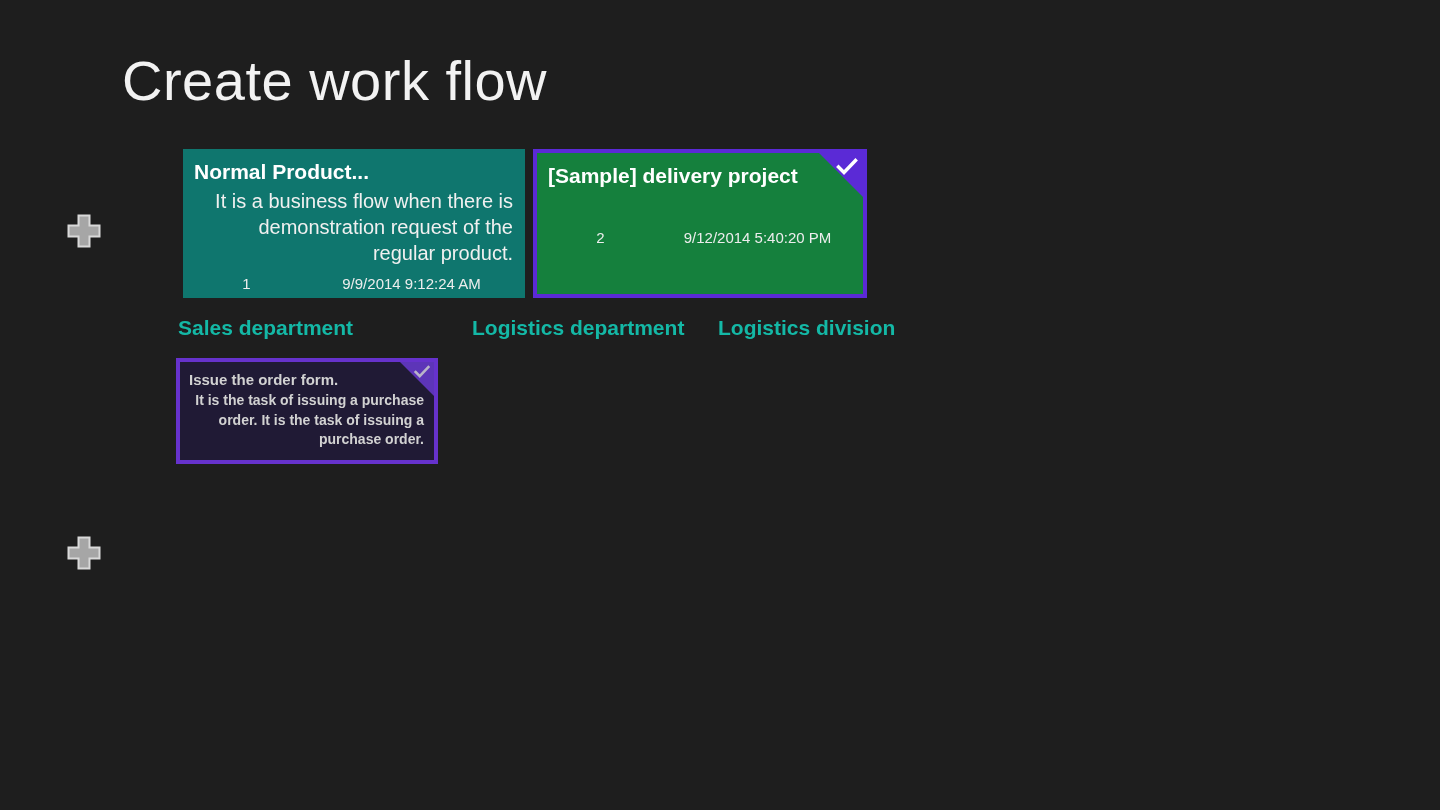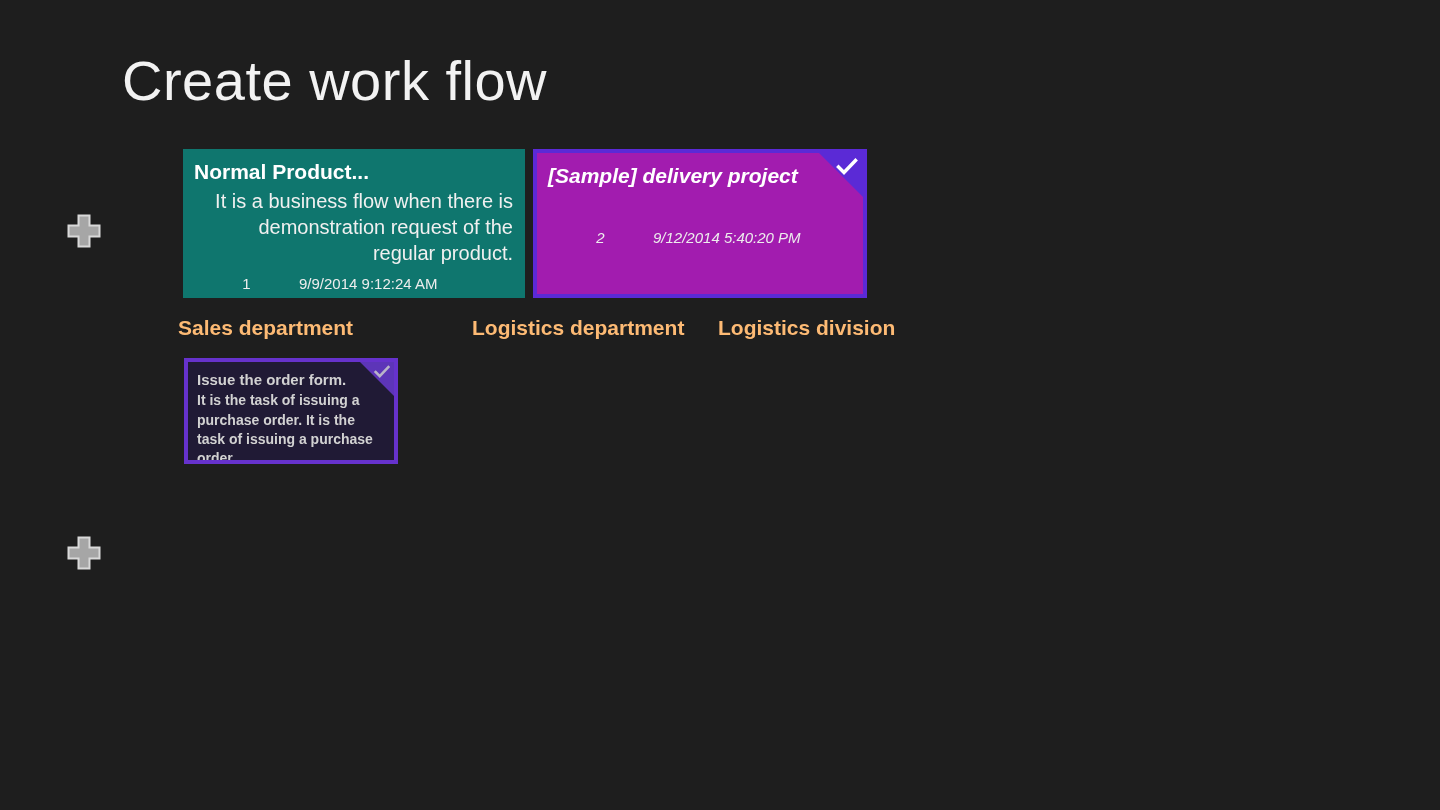--- a/index.html
+++ b/index.html
@@ -43,22 +43,21 @@
 
   
   .flow-card {
     position: absolute;
     background: #0f766e;
     box-sizing: border-box;
     overflow: hidden;
   }
   .flow-card.selected {
     border: 4px solid #5b2ad6;
-    background: #a21caf;
-    font-style: italic;
+    background: #15803d;
   }
   .flow-card .card-inner {
     position: relative;
     height: 100%;
     box-sizing: border-box;
     padding: 10px 12px 0 11px;
   }
   .card-title {
     font-size: 21px;
     font-weight: bold;
@@ -85,21 +84,21 @@
     color: #ededed;
     white-space: nowrap;
   }
   .card-meta .count {
     width: 105px;
     text-align: center;
     flex: 0 0 auto;
   }
   .card-meta .stamp {
     flex: 1 1 auto;
-    text-align: left;
+    text-align: center;
     padding-right: 1px;
   }
 
   
   .corner-check {
     position: absolute;
     top: 0;
     right: 0;
     width: 44px;
     height: 44px;
@@ -117,21 +116,21 @@
     right: 4px;
     width: 24px;
     height: 24px;
   }
 
   
   .dept-label {
     position: absolute;
     font-size: 21px;
     font-weight: bold;
-    color: #fdba74;
+    color: #14b8a6;
     white-space: nowrap;
   }
 
   
   .task-card {
     position: absolute;
     box-sizing: border-box;
     border: 4px solid #6632cc;
     background: #201a35;
     overflow: hidden;
@@ -149,20 +148,21 @@
     line-height: 1.35;
     margin: 0 0 1px 0;
     white-space: nowrap;
   }
   .task-desc {
     font-size: 14px;
     font-weight: bold;
     color: #d2d2d2;
     line-height: 1.38;
     margin: 0;
+    text-align: right;
   }
   .task-card .corner-check {
     width: 34px;
     height: 34px;
   }
   .task-card .corner-check .tri { background: #5d35b8; }
   .task-card .corner-check .mark {
     top: 1px;
     right: 3px;
     width: 18px;
@@ -216,21 +216,21 @@
         </svg>
       </span>
     </div>
   </div>
 </div>
 
 <div class="dept-label" style="left:178px; top:316px;">Sales department</div>
 <div class="dept-label" style="left:472px; top:316px;">Logistics department</div>
 <div class="dept-label" style="left:718px; top:316px;">Logistics division</div>
 
-<div class="task-card" style="left:184px; top:358px; width:214px; height:106px;">
+<div class="task-card" style="left:176px; top:358px; width:262px; height:106px;">
   <div class="task-inner">
     <div class="task-title">Issue the order form.</div>
     <div class="task-desc">It is the task of issuing a purchase order.  It is the task of issuing a purchase order.</div>
     <div class="corner-check">
       <div class="tri"></div>
       <span class="mark">
         <svg width="18" height="18" viewBox="0 0 24 24">
           <path d="M3.5 12 L9 17.5 L20.5 5.5" fill="none" stroke="#b9b4c8" stroke-width="3.4" stroke-linecap="square" stroke-linejoin="miter"></path>
         </svg>
       </span>

